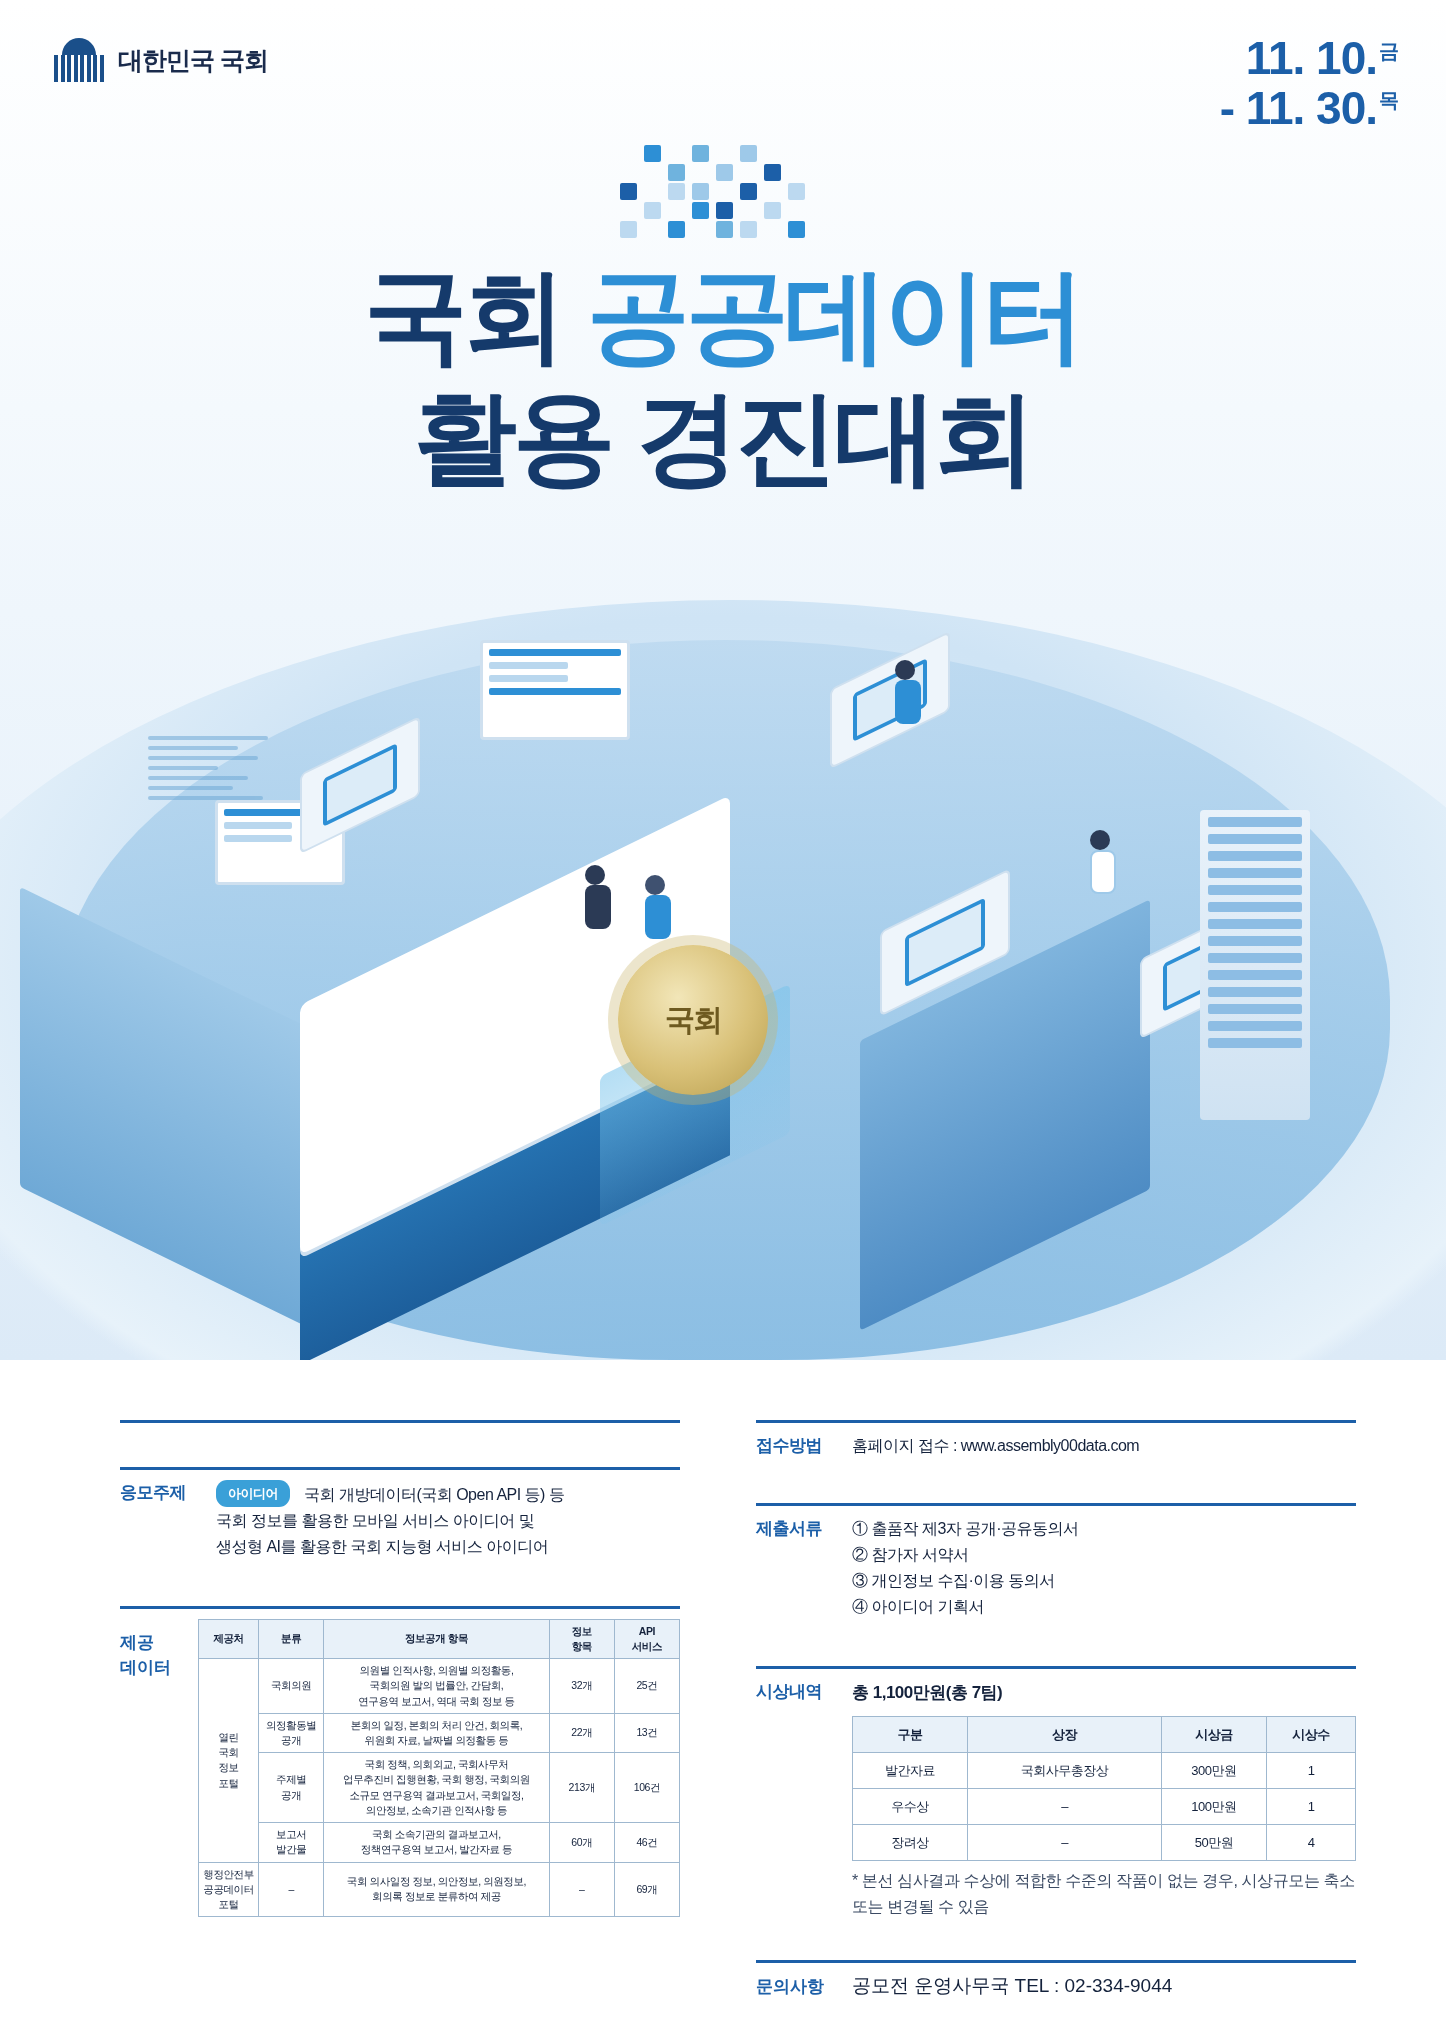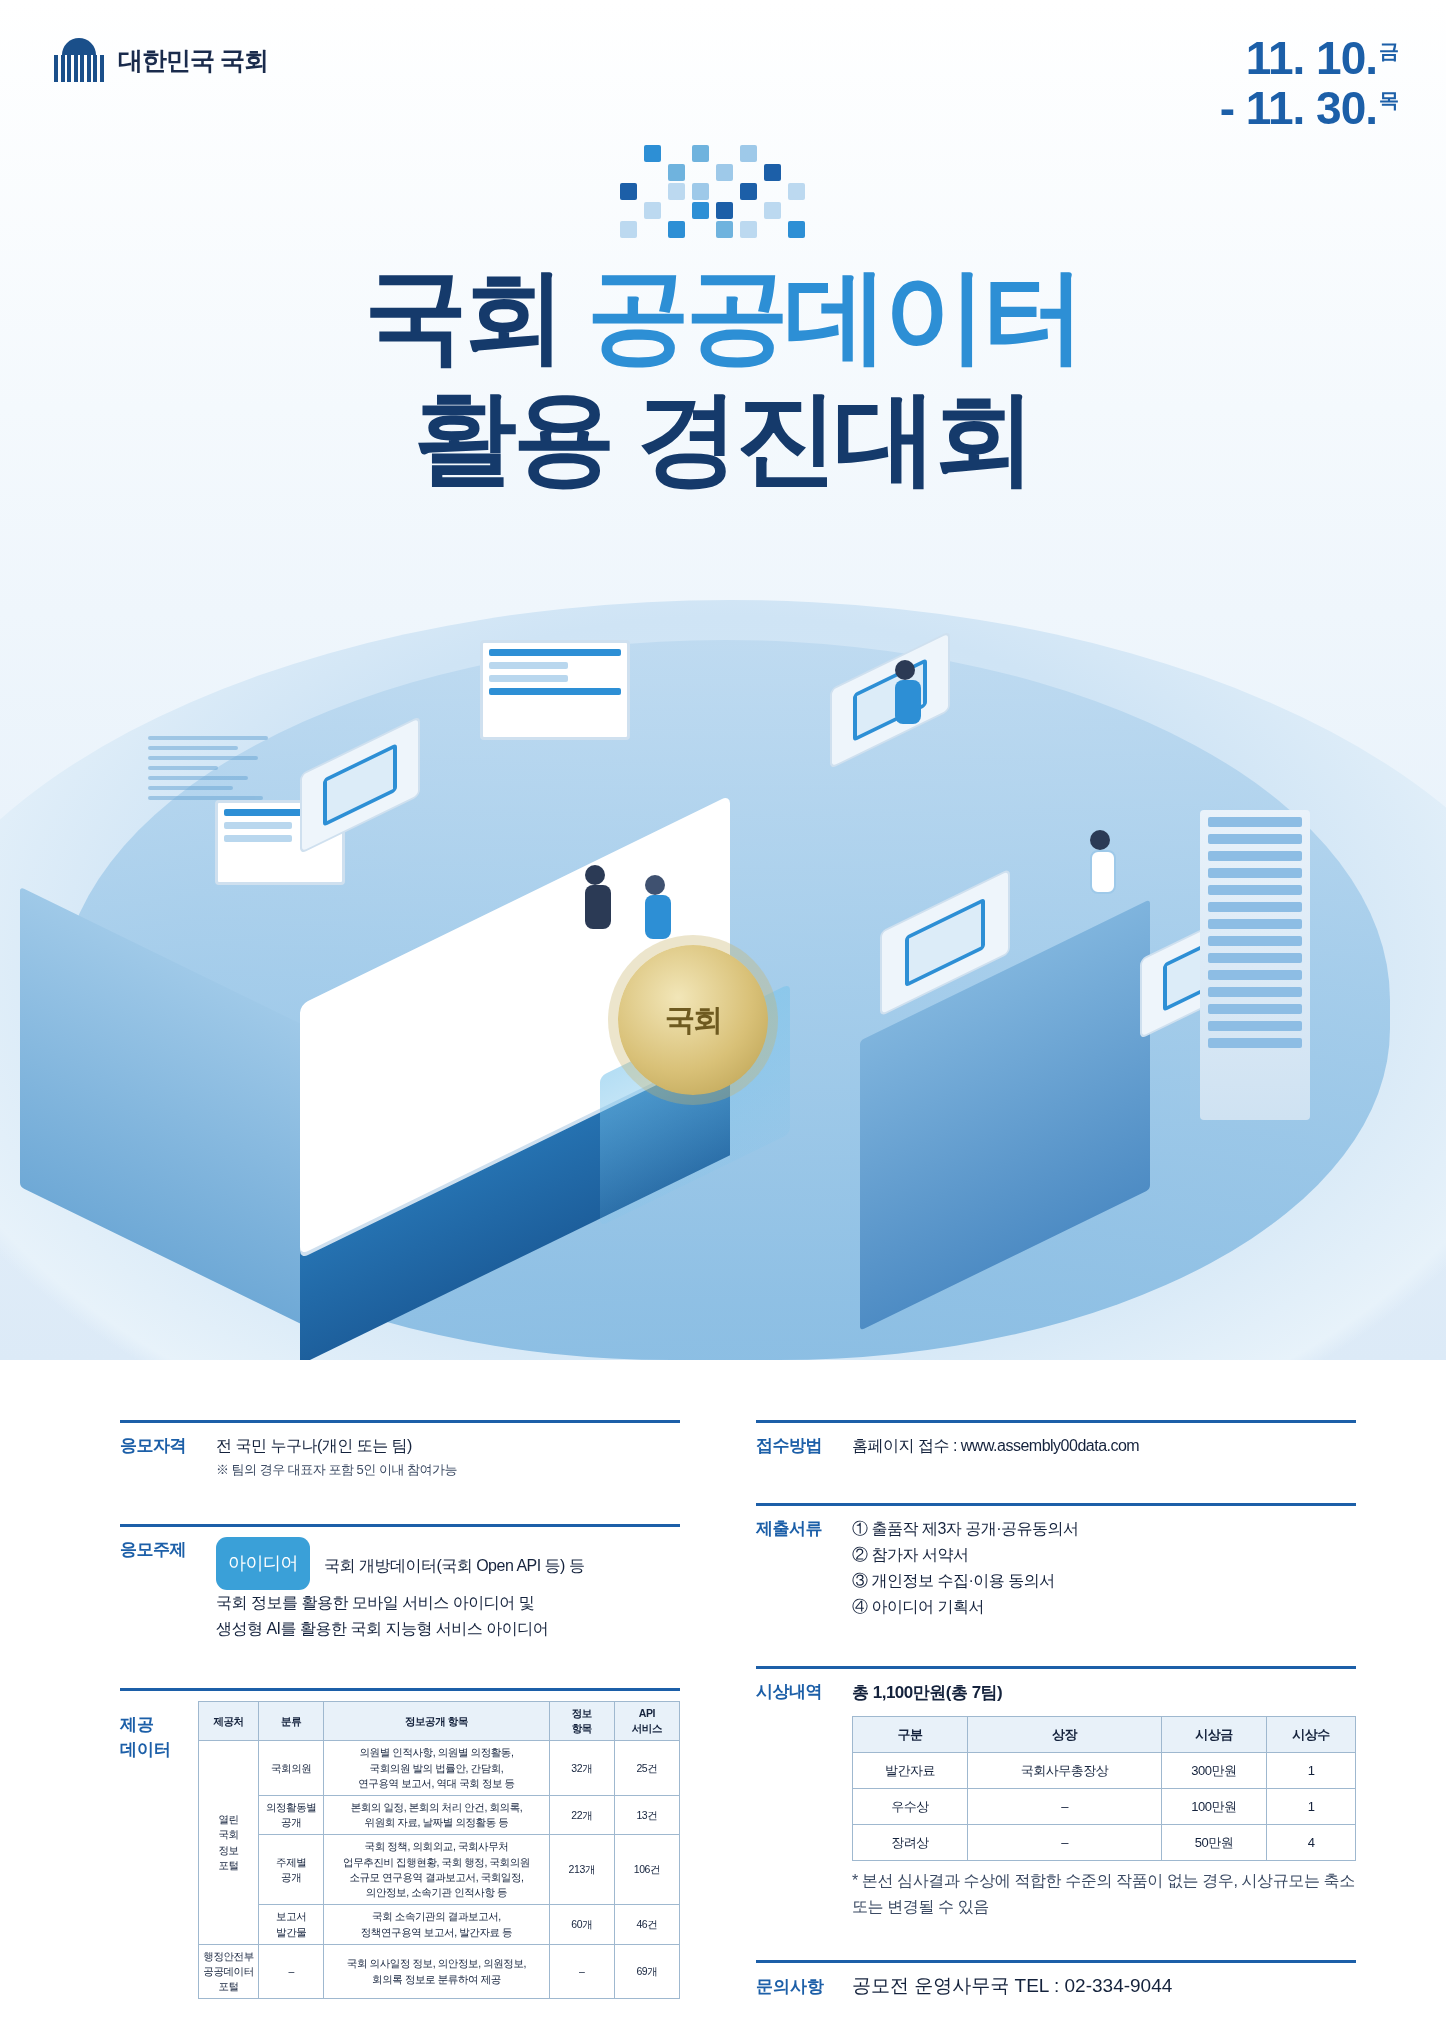--- a/index.html
+++ b/index.html
@@ -116,22 +116,22 @@
 
   .blk{ position:relative; margin-bottom:26px; }
   .blk-rule{ height:3px; background:#1c5fa8; width:100%; margin-bottom:10px; }
   .blk-row{ display:flex; align-items:flex-start; gap:18px; }
   .blk-label{
     color:#1c5fa8; font-weight:bold; font-size:17px; min-width:78px; line-height:1.5; letter-spacing:-.5px;
   }
   .blk-body{ font-size:16px; line-height:1.62; color:#14223c; letter-spacing:-.5px; }
   .note{ font-size:13px; color:#3b4a63; }
   .pill{
-    display:inline-block; background:#3aa0d8; color:#fff; font-size:18px; font-weight:normal;
-    border-radius:11px; padding:12px 12px; margin-right:10px; vertical-align:2px;
+    display:inline-block; background:#3aa0d8; color:#fff; font-size:13px; font-weight:bold;
+    border-radius:11px; padding:3px 12px; margin-right:10px; vertical-align:2px;
   }
 
   
   table{ border-collapse:collapse; width:100%; }
   .tbl-data{ font-size:10.5px; }
   .tbl-data th, .tbl-data td{
     border:1px solid #9fb8cf; padding:4px 3px; text-align:center; vertical-align:middle;
     color:#14223c; line-height:1.45; letter-spacing:-.4px;
   }
   .tbl-data thead th{ background:#e8f1f9; font-weight:bold; color:#14223c; }
@@ -293,27 +293,20 @@
     </div>
   </div>
 </div>
 
 <div class="info">
 
   <div class="col-left">
 
     <div class="blk">
       <div class="blk-rule"></div>
-      <div class="blk-row">
-        <div class="blk-label">응모자격</div>
-        <div class="blk-body">
-          <div>전 국민 누구나(개인 또는 팀)</div>
-          <div class="note">※ 팀의 경우 대표자 포함 5인 이내 참여가능</div>
-        </div>
-      </div>
     </div>
 
     <div class="blk" style="margin-top:44px;">
       <div class="blk-rule"></div>
       <div class="blk-row">
         <div class="blk-label">응모주제</div>
         <div class="blk-body">
           <div>
             <span class="pill">아이디어</span>
             <span>국회 개방데이터(국회 Open API 등) 등</span>

